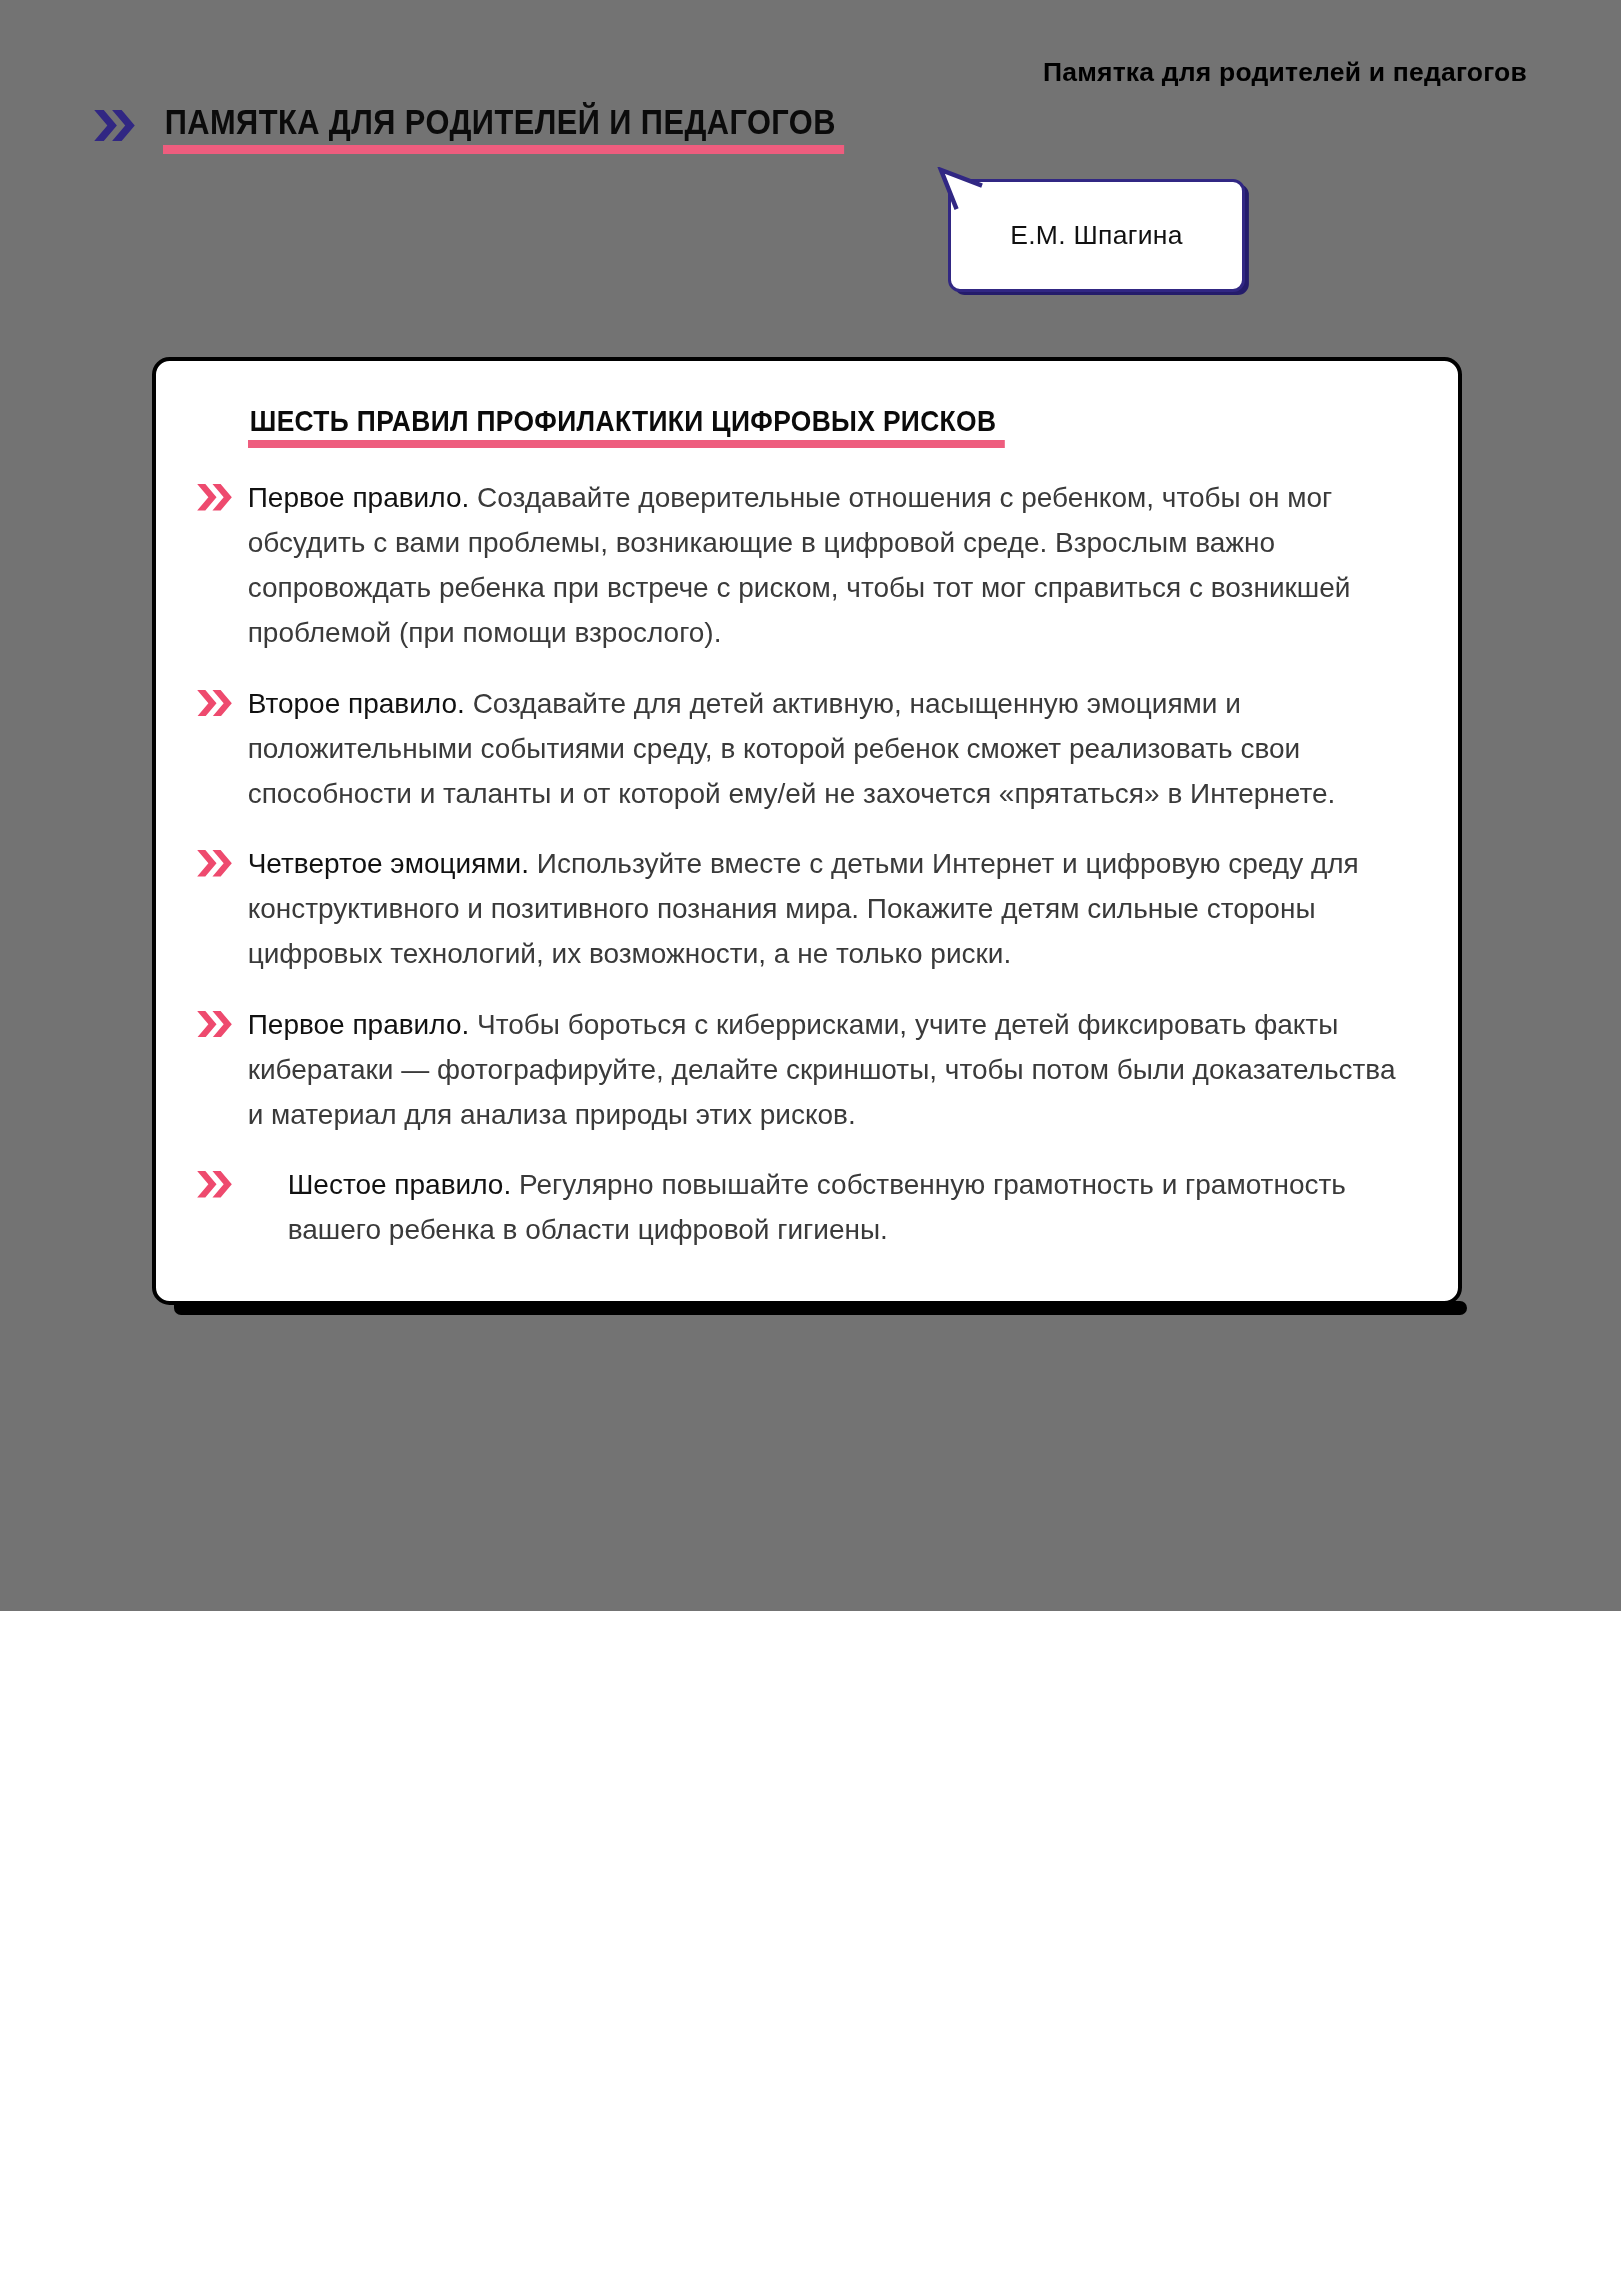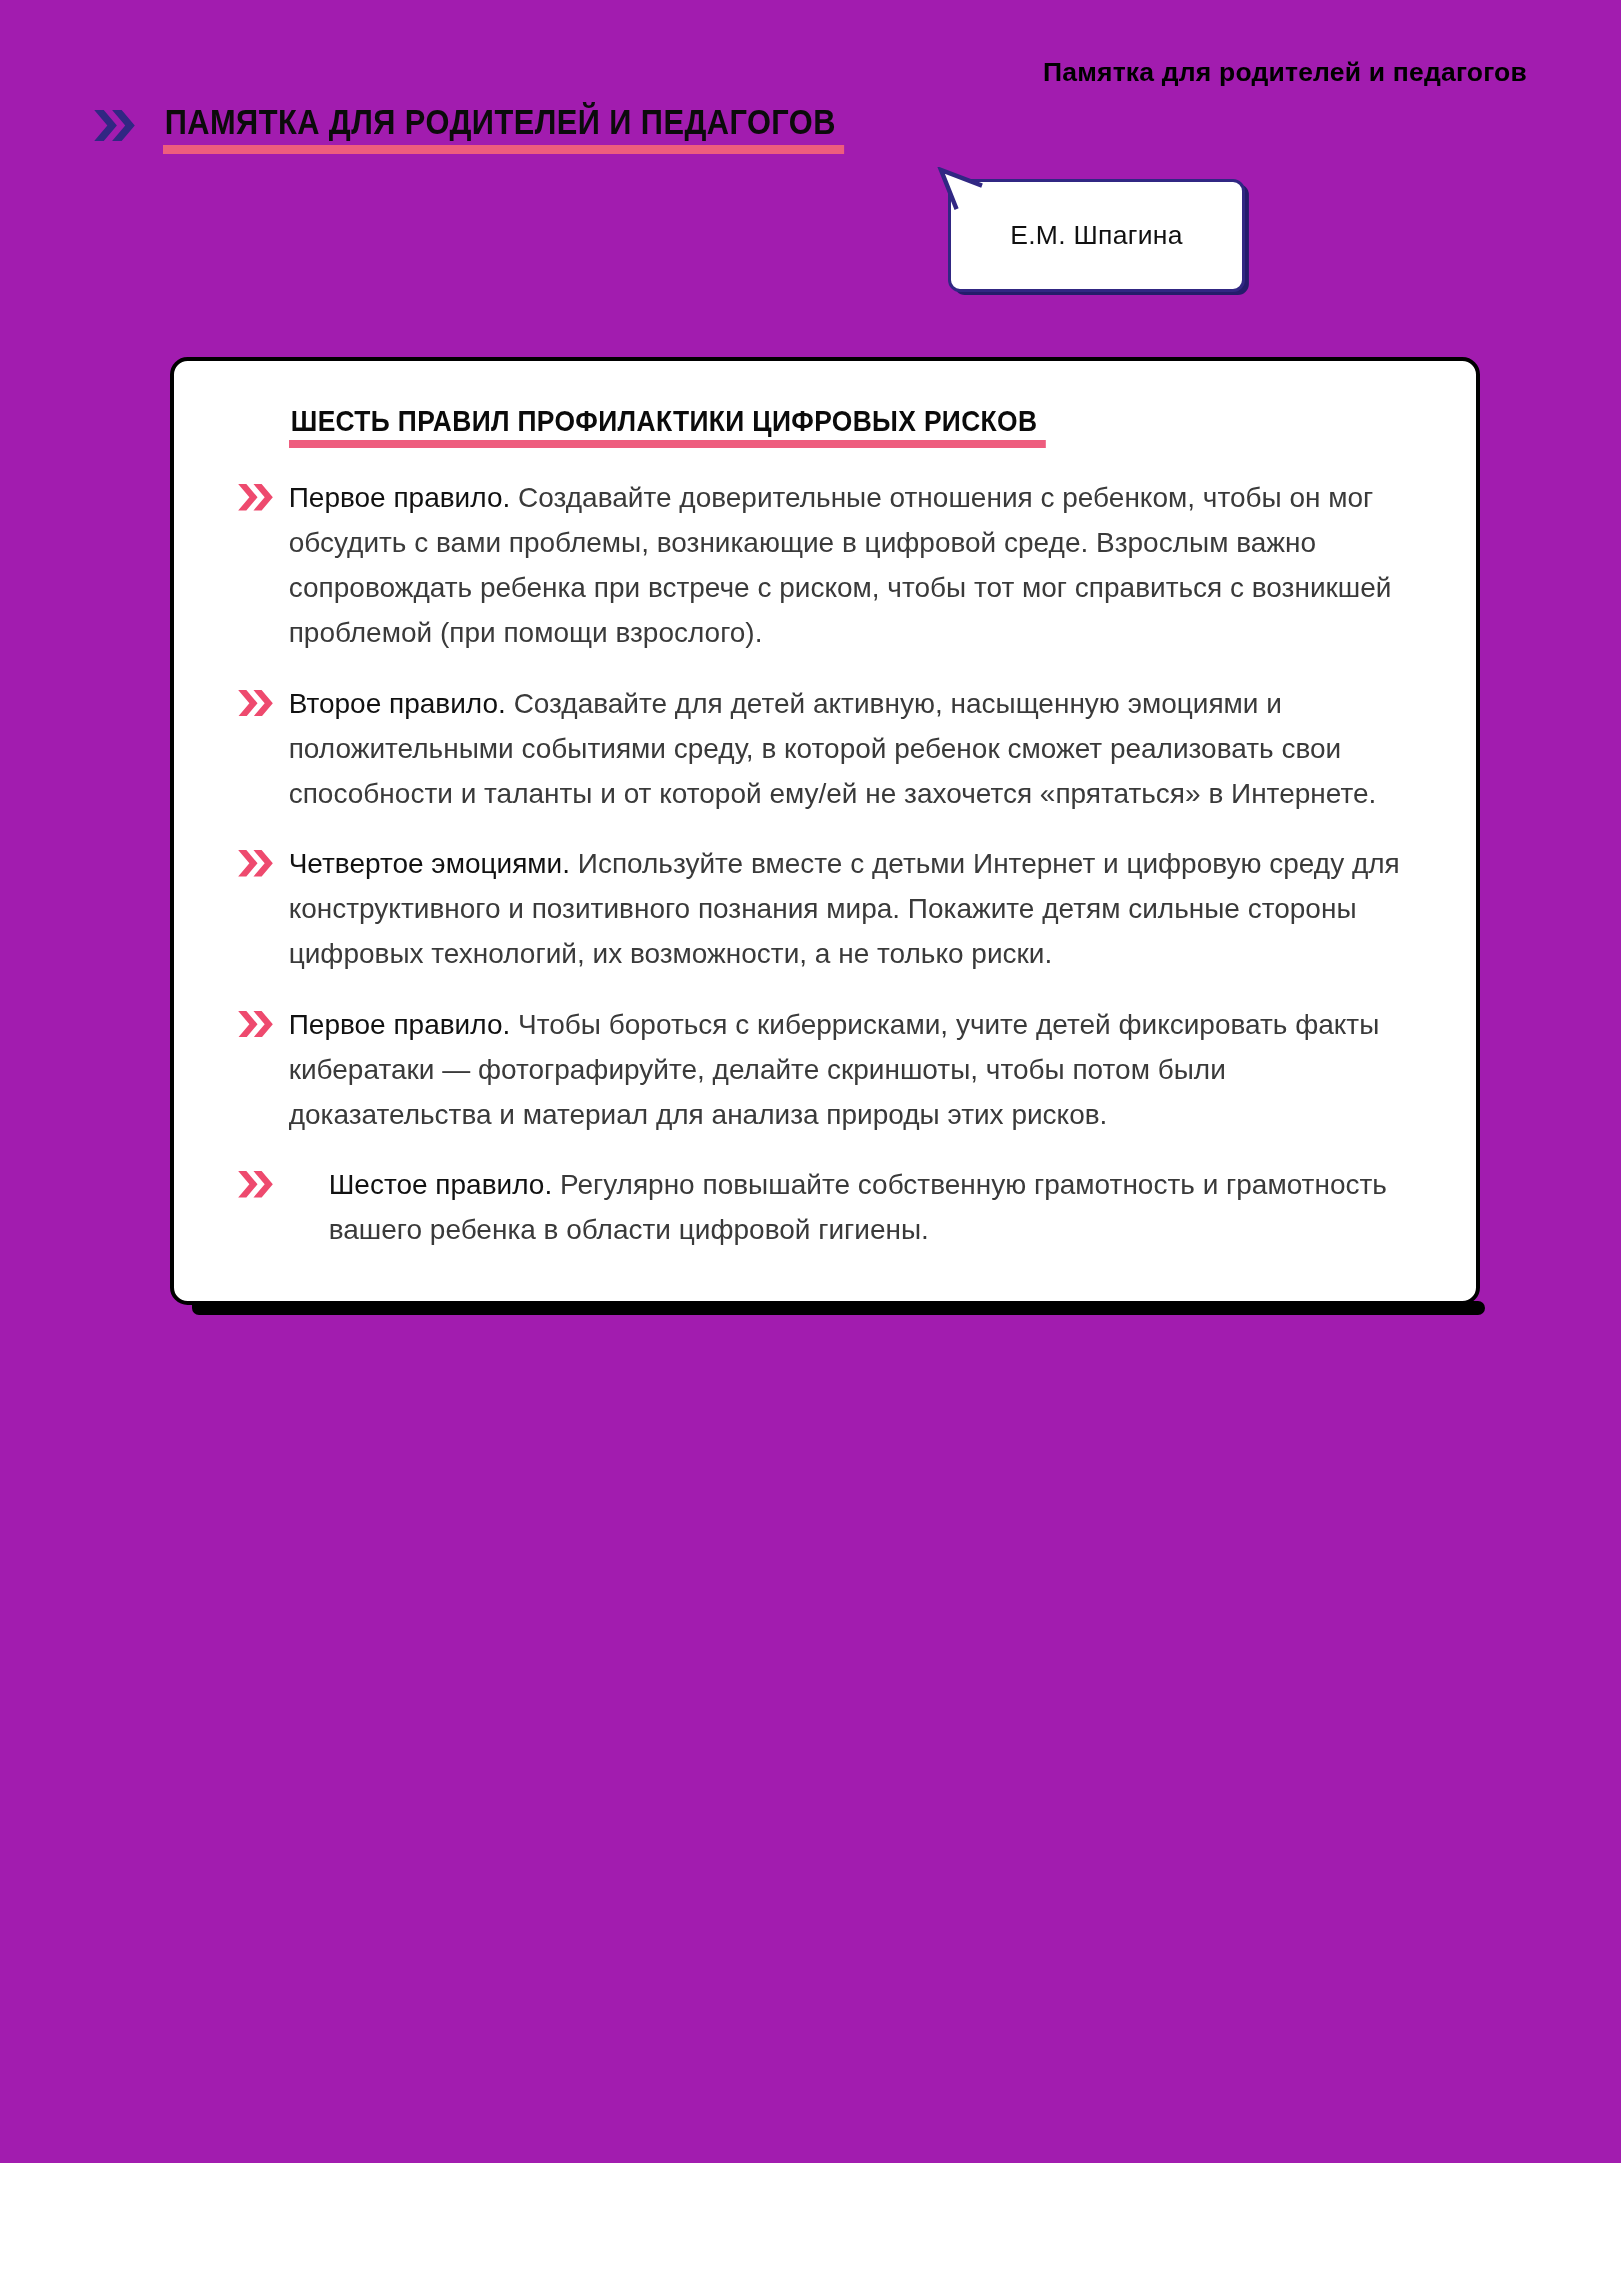--- a/index.html
+++ b/index.html
@@ -6,22 +6,22 @@
     --accent-pink:#EE4A6E;
     --underline-pink:#EE5D7E;
     --indigo:#312783;
     --text:#2B2B2B;
     --border:#000000;
   }
   *{box-sizing:border-box;}
   html,body{margin:0;padding:0;background:#ffffff;}
   .page{
     position:relative;
-    width:1621px;height:2163px;
-    background:#a21caf;
+    width:1621px;height:1611px;
+    background:#737373;
     font-family:"Liberation Sans", sans-serif;
     color:var(--text);
     overflow:hidden;
   }
 
   
   .running-header{
     position:absolute;top:57px;right:94px;
     font-size:26.5px;font-weight:bold;color:#000;
     letter-spacing:0.2px;
@@ -61,26 +61,26 @@
     display:flex;align-items:center;justify-content:center;
     box-shadow:4.9px 3.9px 0 -1px #241c6b;
   }
   .author-box .tail{
     position:absolute;left:-14.7px;top:-14.7px;
   }
   .author-name{font-size:26.5px;color:#111;letter-spacing:0.3px;}
 
   
   .card{
-    position:absolute;left:170px;top:357px;
+    position:absolute;left:152px;top:357px;
     width:1310px;
     background:#fff;
     border:4.9px solid var(--border);
     border-radius:17.6px;
-    padding:43px 57px 49px 64px;
+    padding:43px 57px 49px 41px;
   }
   .card::after{ 
     content:"";
     position:absolute;left:17.6px;right:-8.8px;bottom:-13.7px;
     height:13.7px;background:#000;
     border-radius:2.9px 9.8px 9.8px 9.8px;
   }
   h2.card-title{
     margin:0 0 27.4px 51px;
     font-size:30px;font-weight:bold;color:#0b0b0b;

